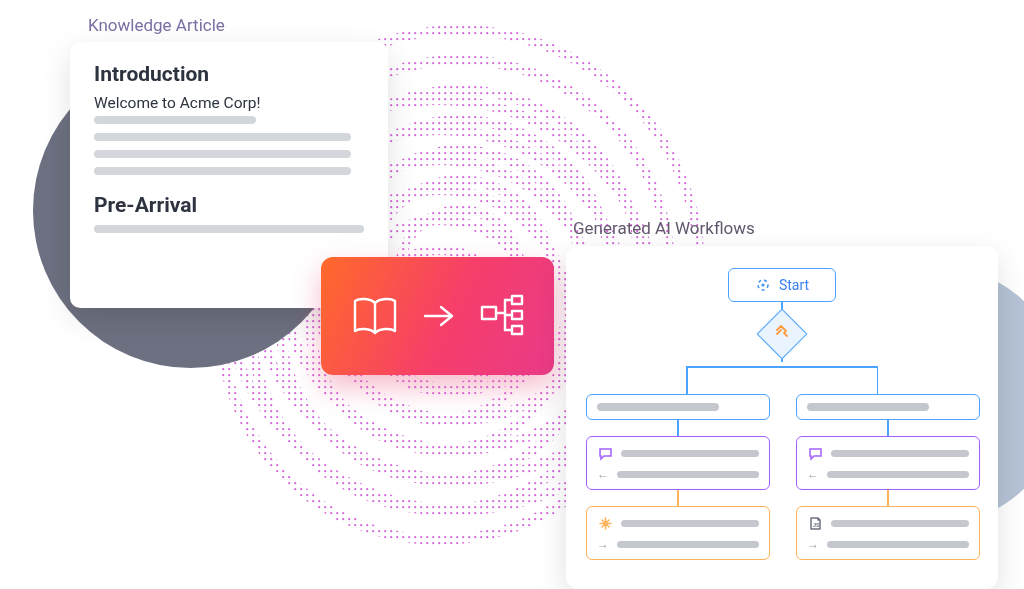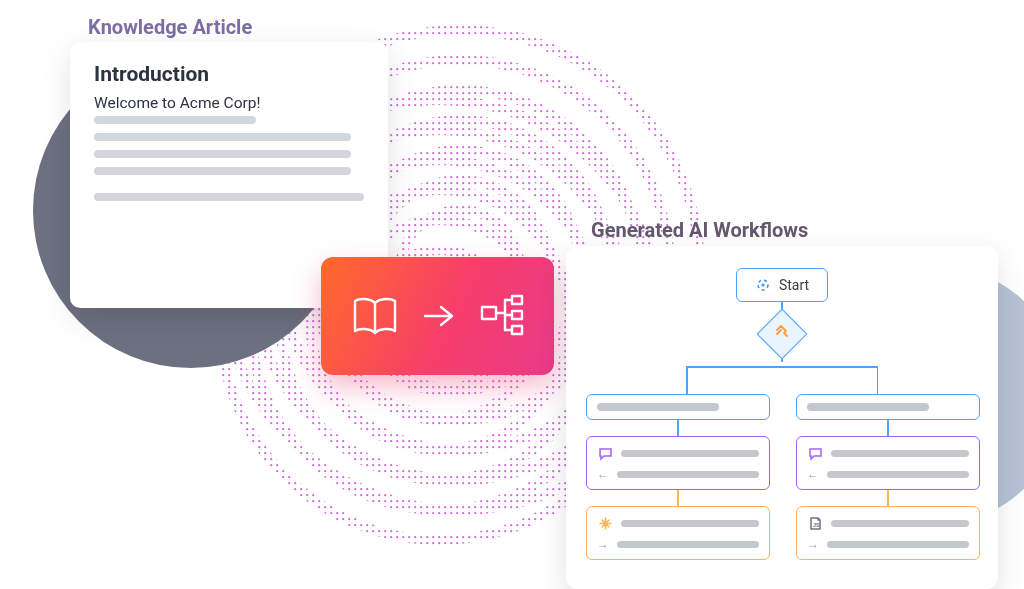--- a/index.html
+++ b/index.html
@@ -39,26 +39,26 @@
     top: 265px;
     width: 260px;
     height: 260px;
     background: #b6c3d6;
     border-radius: 50%;
   }
 
   
   .label {
     position: absolute;
-    font-size: 20px;
-    font-weight: 700;
+    font-size: 17px;
+    font-weight: 400;
     color: #7b6fa3;
   }
   .label-article { left: 88px; top: 15px; }
-  .label-workflow { left: 591px; top: 218px; color: #63586e; }
+  .label-workflow { left: 573px; top: 218px; color: #63586e; }
 
   
   .article-card {
     position: absolute;
     left: 70px;
     top: 42px;
     width: 318px;
     height: 266px;
     background: #ffffff;
     border-radius: 10px;
@@ -118,29 +118,29 @@
     height: 343px;
     background: #ffffff;
     border-radius: 12px;
     box-shadow: 0 10px 30px rgba(0,0,0,0.12);
     padding: 22px 20px 0 20px;
     overflow: hidden;
   }
 
   .start-node {
     margin: 0 auto;
-    width: 92px;
+    width: 108px;
     height: 34px;
     border: 1.5px solid #4aa3ff;
     border-radius: 6px;
     display: flex;
     align-items: center;
     justify-content: center;
     gap: 8px;
-    color: #404040;
+    color: #3b82f6;
     font-size: 14px;
     background:#fff;
   }
   .start-icon {
     width: 16px; height: 16px;
     display: inline-flex; align-items:center; justify-content:center;
   }
   .start-icon svg { display:block; }
 
   .connector-v {
@@ -249,20 +249,21 @@
 <div class="label label-article">Knowledge Article</div>
 <div class="label label-workflow">Generated AI Workflows</div>
 
 <div class="article-card">
   <div class="article-heading">Introduction</div>
   <div class="article-welcome">Welcome to Acme Corp!</div>
   <div class="placeholder-line short"></div>
   <div class="placeholder-line med"></div>
   <div class="placeholder-line med"></div>
   <div class="placeholder-line med" style="margin-bottom:18px;"></div>
+  <div class="article-heading">Pre-Arrival</div>
   <div class="placeholder-line full"></div>
 </div>
 
 <div class="transform-badge">
   <span>
     <svg width="50" height="42" viewBox="0 0 50 42" fill="none" stroke="#ffffff" stroke-width="2.4" stroke-linejoin="round" stroke-linecap="round">
       <path d="M25 8 C20 3 9 3 5 6 V36 C9 33 20 33 25 38 C30 33 41 33 45 36 V6 C41 3 30 3 25 8 Z"></path>
       <path d="M25 8 V38"></path>
     </svg>
   </span>

